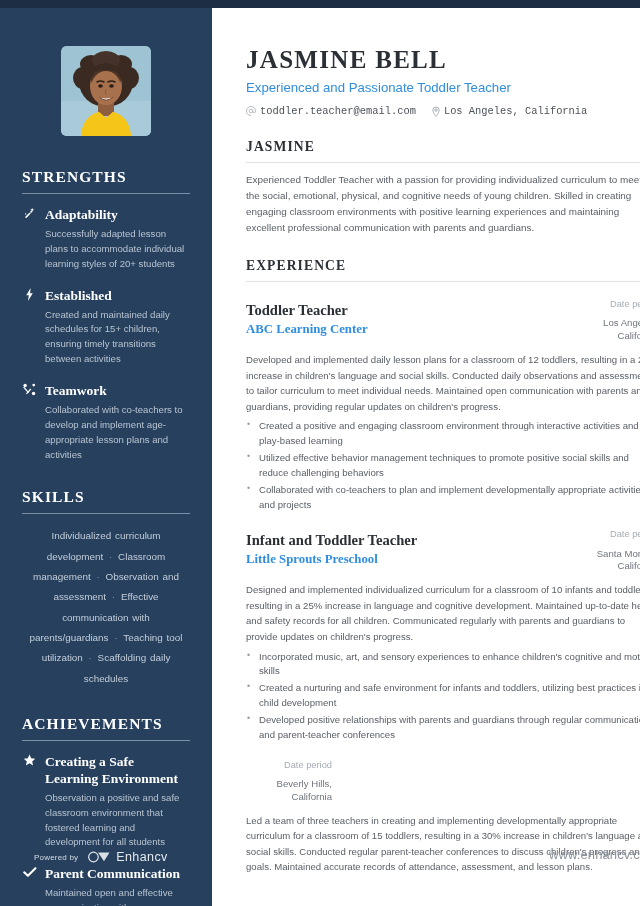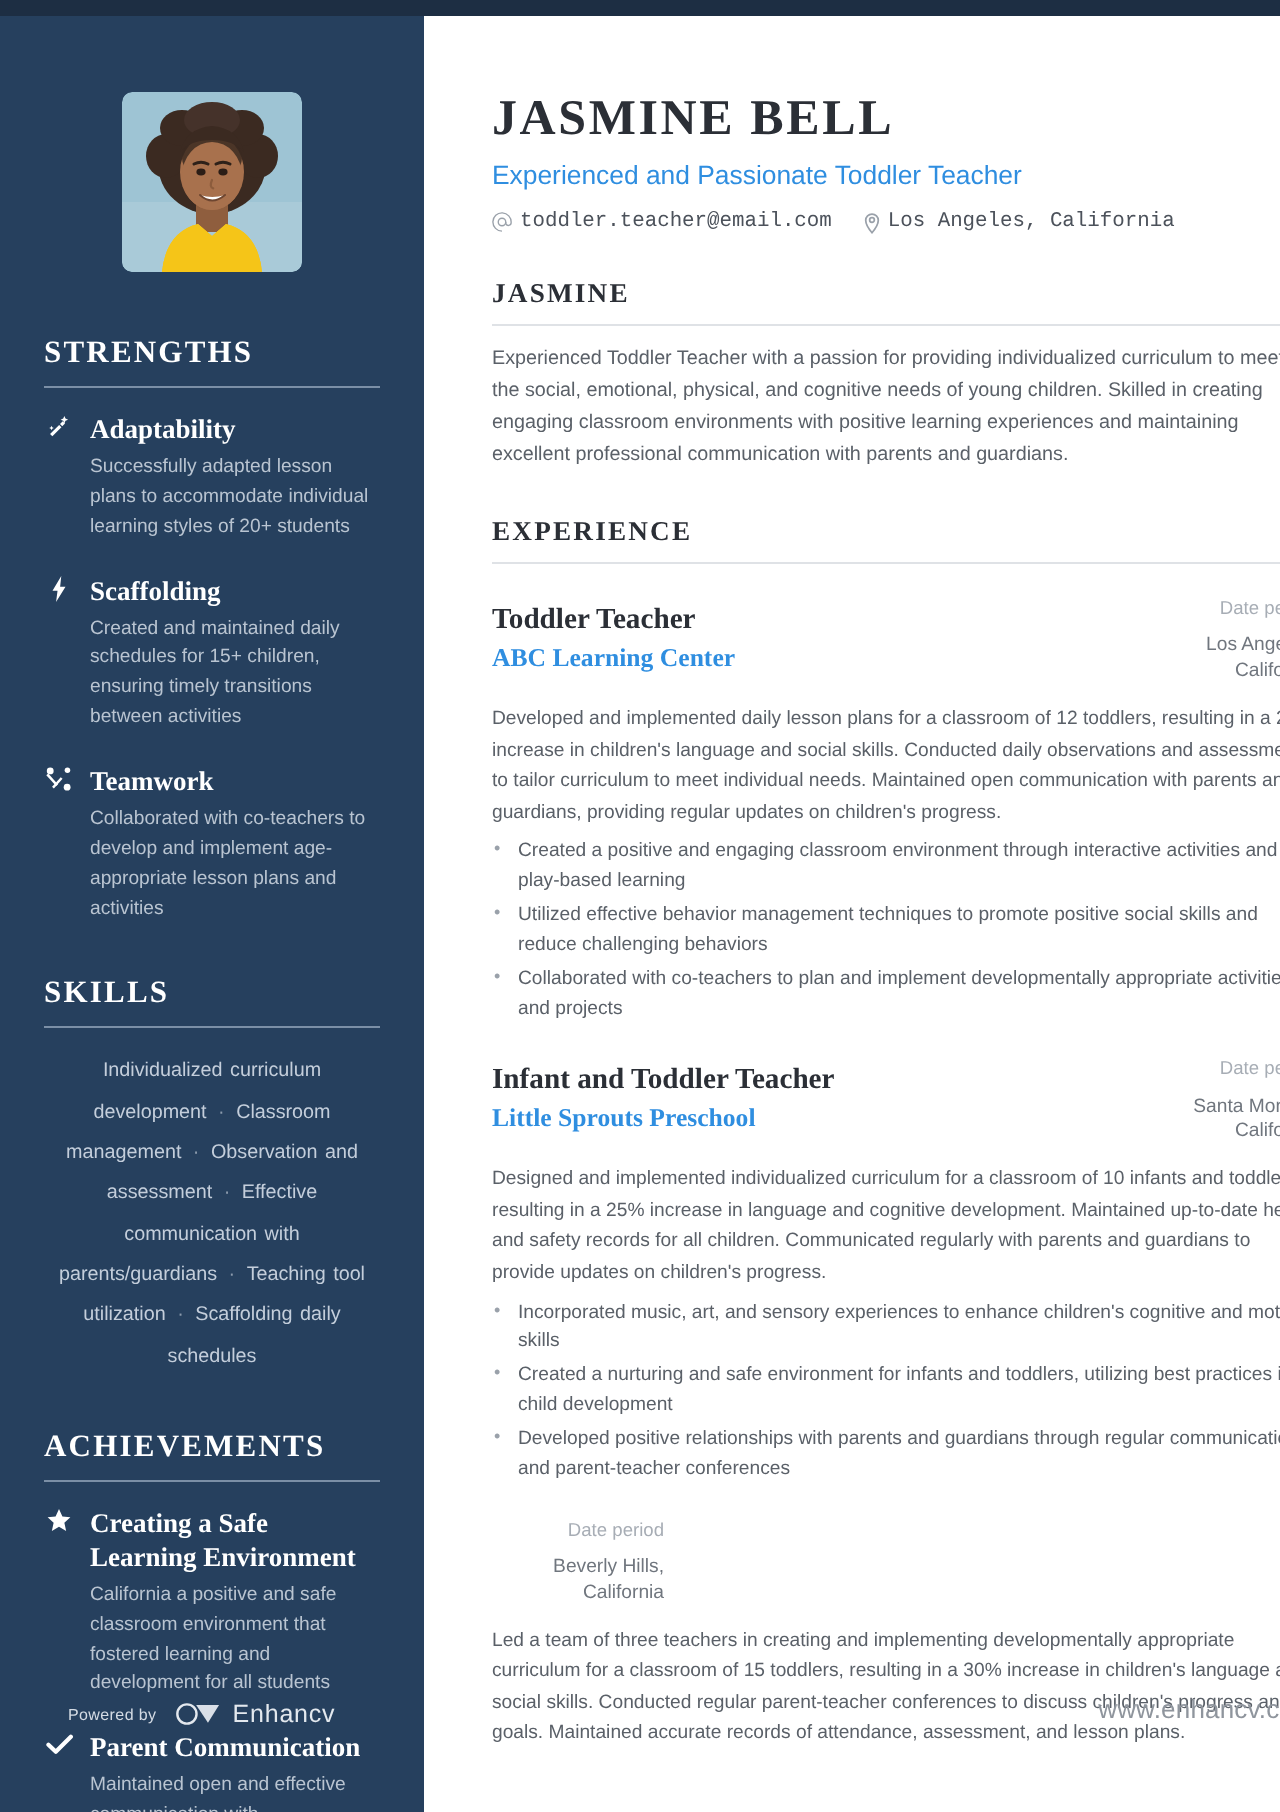--- a/index.html
+++ b/index.html
@@ -200,21 +200,21 @@
       </div>
     </div>
 
     <div class="item">
       <span class="item-ico">
         <svg width="11" height="13" viewBox="0 0 10 16" fill="#fff">
           <path d="M6.4 0L1 9h3.1l-.9 7L9 6.6H5.7z"></path>
         </svg>
       </span>
       <div class="item-body">
-        <div class="item-title">Scaffolding</div>
+        <div class="item-title">Established</div>
         <div class="item-desc">Created and maintained daily schedules for 15+ children, ensuring timely transitions between activities</div>
       </div>
     </div>
 
     <div class="item">
       <span class="item-ico">
         <svg width="13" height="13" viewBox="0 0 16 16" fill="#fff">
           <circle cx="2.6" cy="3" r="2.1"></circle>
           <circle cx="13.2" cy="2.6" r="1.7"></circle>
           <circle cx="13" cy="13" r="2.1"></circle>
@@ -236,21 +236,21 @@
     <div class="sb-rule"></div>
 
     <div class="item">
       <span class="item-ico">
         <svg width="13" height="13" viewBox="0 0 16 16" fill="#fff">
           <path d="M8 0.6l2.1 4.6 4.9.5-3.7 3.4 1.1 5L8 11.5 3.6 14.1l1.1-5L1 5.7l4.9-.5z"></path>
         </svg>
       </span>
       <div class="item-body">
         <div class="item-title">Creating a Safe Learning Environment</div>
-        <div class="item-desc">California a positive and safe classroom environment that fostered learning and development for all students</div>
+        <div class="item-desc">Observation a positive and safe classroom environment that fostered learning and development for all students</div>
       </div>
     </div>
 
     <div class="item">
       <span class="item-ico">
         <svg width="14" height="12" viewBox="0 0 16 12" fill="none" stroke="#fff" stroke-width="2.4" stroke-linecap="round" stroke-linejoin="round">
           <path d="M1.4 6.4l4.2 4 8.6-8.6"></path>
         </svg>
       </span>
       <div class="item-body">

